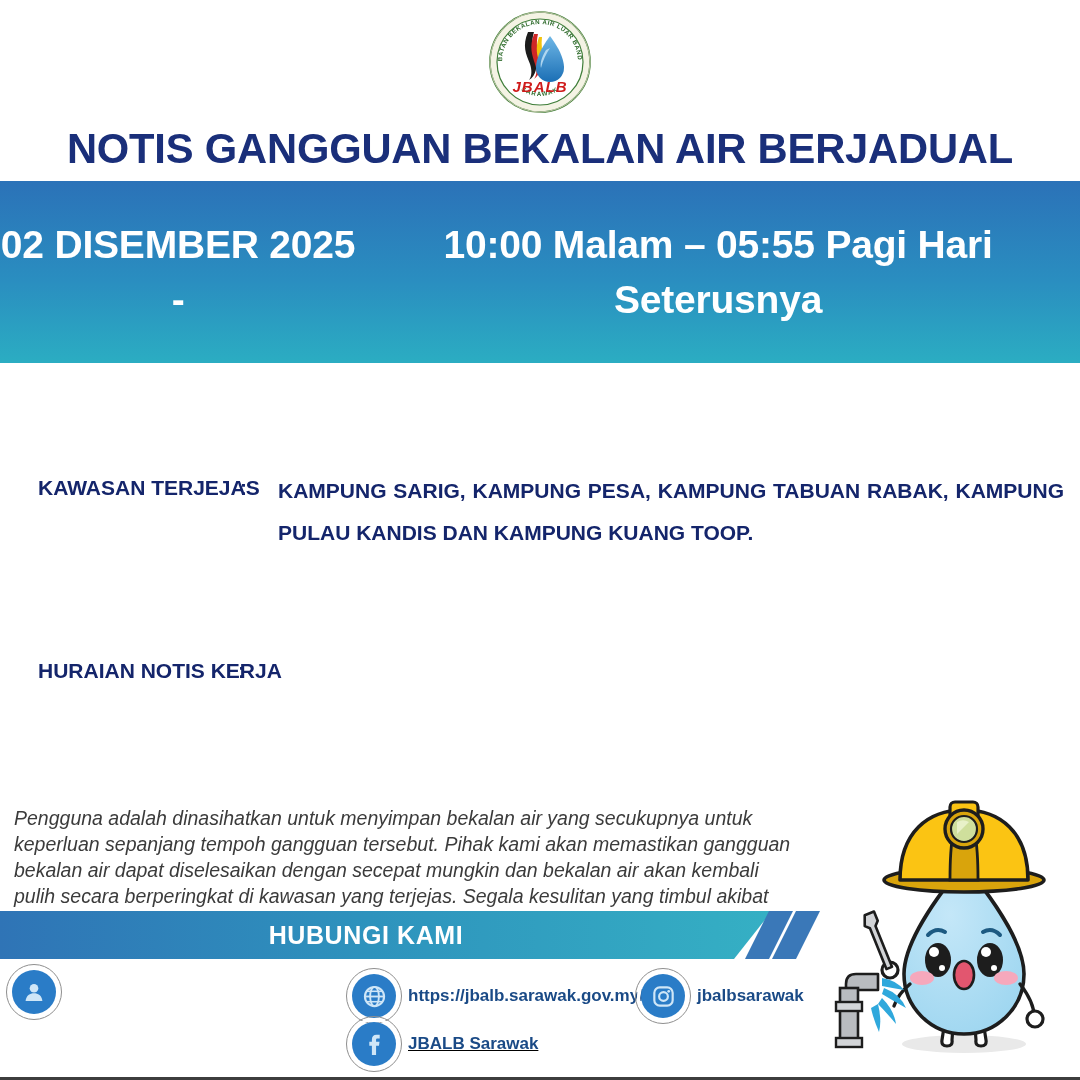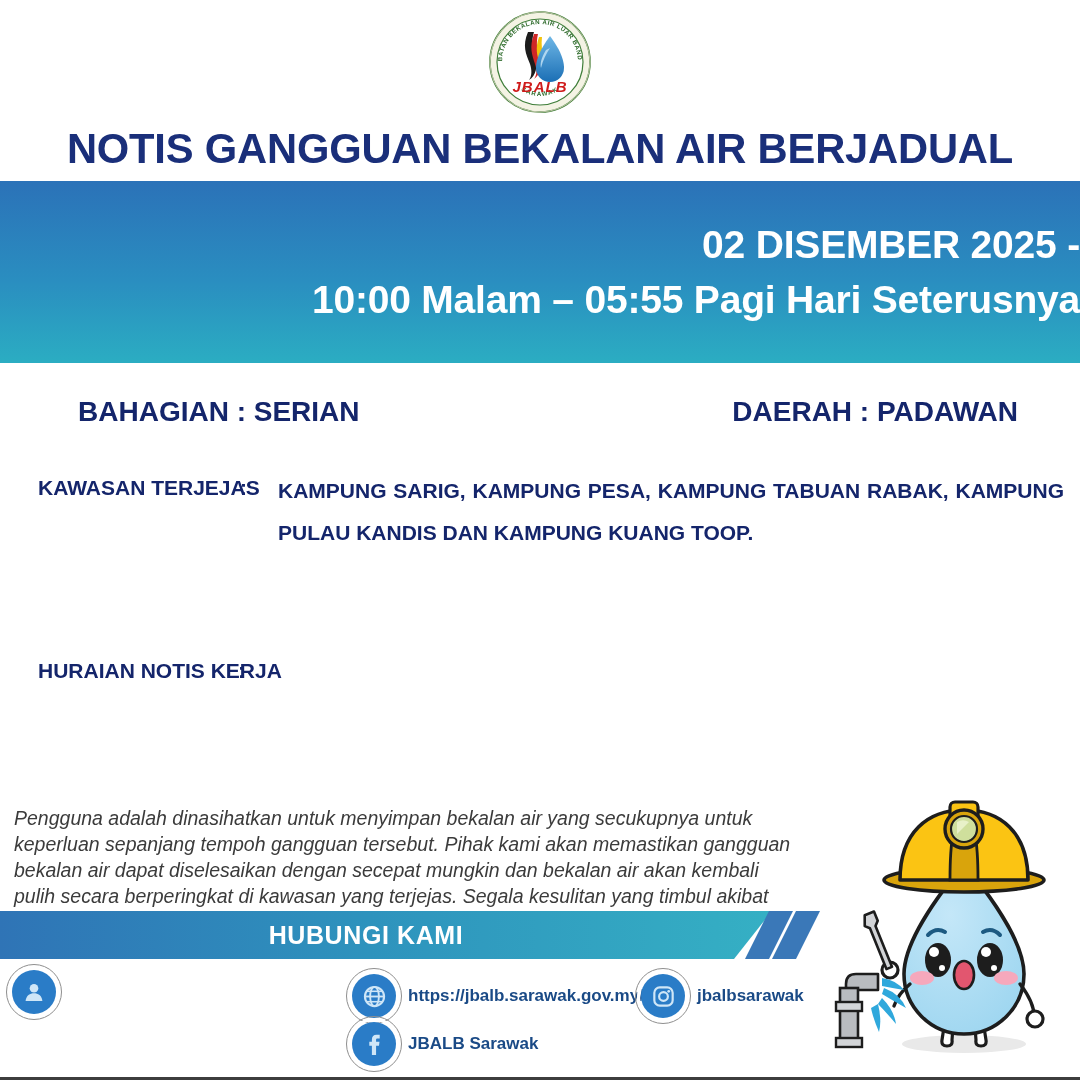--- a/index.html
+++ b/index.html
@@ -32,22 +32,22 @@
     letter-spacing: -0.2px;
     color: #1a2f7a;
     transform: scaleX(0.97);
   }
 
   
   .date-banner {
     position: absolute; top: 181px; left: 0;
     width: 1080px; height: 182px;
     background: linear-gradient(180deg, #2b72b8 0%, #2a8ec0 55%, #2badc2 100%);
-    display: flex; flex-direction: column;
-    align-items: flex-end; justify-content: center;
+    display: flex; flex-direction: row;
+    align-items: center; justify-content: center;
     color: #ffffff;
   }
   .date-line {
     font-size: 39px; font-weight: bold; line-height: 1.42;
     text-align: center; letter-spacing: -0.2px;
   }
 
   
   .region-row {
     position: absolute; top: 396px; left: 0; width: 1080px;
@@ -121,21 +121,21 @@
   #slash-1 { left: 745px; }
   #slash-2 { left: 772px; }
 
   
   .contact-item {
     position: absolute;
     display: flex; align-items: center; gap: 12px;
   }
   #contact-call { top: 970px; left: 12px; }
   #contact-web  { top: 974px; left: 352px; }
-  #contact-fb   { top: 1022px; left: 352px; }
+  #contact-fb   { top: 1022px; left: 352px; text-decoration: underline; }
   #contact-ig   { top: 974px; left: 641px; gap: 12px; }
 
   .ic {
     position: relative;
     flex: 0 0 auto;
     width: 44px; height: 44px;
     border-radius: 50%;
     background: #2a7cc7;
     display: flex; align-items: center; justify-content: center;
   }
@@ -212,24 +212,20 @@
     </svg>
   </div>
 
   <div class="title">NOTIS GANGGUAN BEKALAN AIR BERJADUAL</div>
 
   <div class="date-banner">
     <div class="date-line">02 DISEMBER 2025 -</div>
     <div class="date-line">10:00 Malam – 05:55 Pagi Hari Seterusnya</div>
   </div>
 
-  <div class="region-row">
-    <div>BAHAGIAN : SERIAN</div>
-    <div>DAERAH : PADAWAN</div>
-  </div>
 
   <div class="field" id="field-area">
     <div class="field-label">KAWASAN TERJEJAS</div>
     <div class="field-colon">:</div>
     <div class="field-value">KAMPUNG SARIG, KAMPUNG PESA, KAMPUNG TABUAN RABAK, KAMPUNG PULAU KANDIS DAN KAMPUNG KUANG TOOP.</div>
   </div>
 
   <div class="field" id="field-work">
     <div class="field-label">HURAIAN NOTIS KERJA</div>
     <div class="field-colon">:</div>

